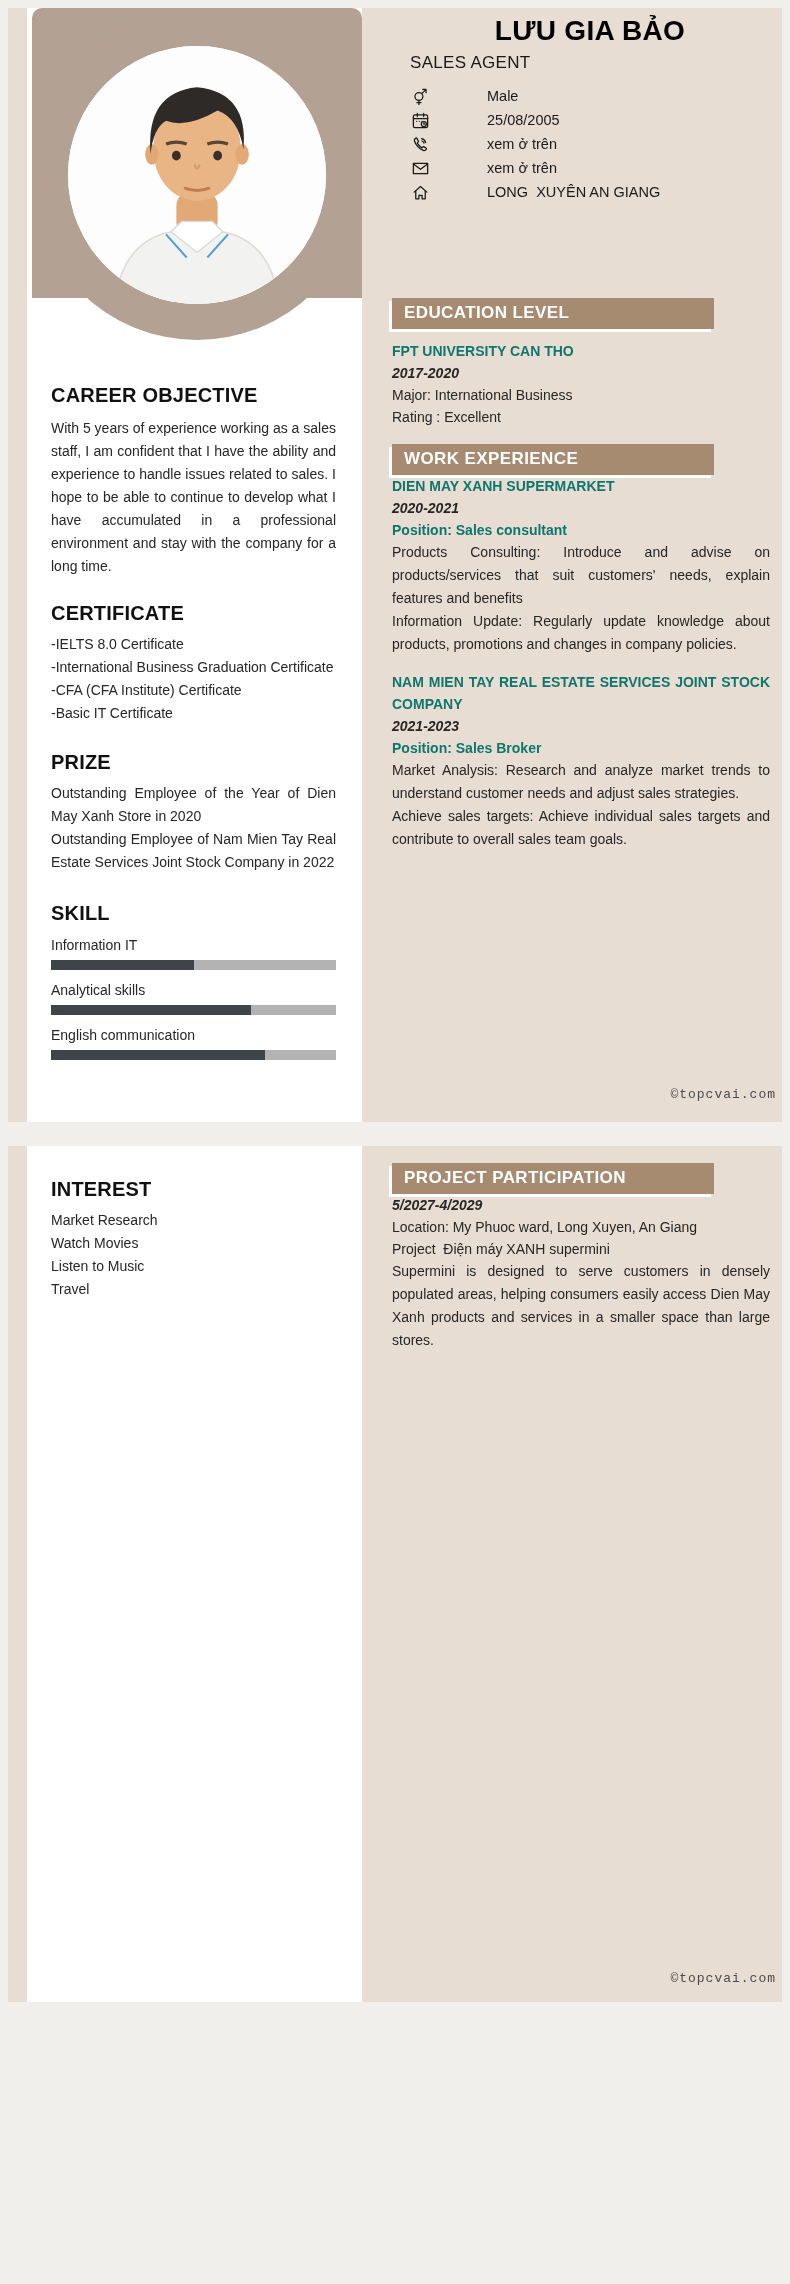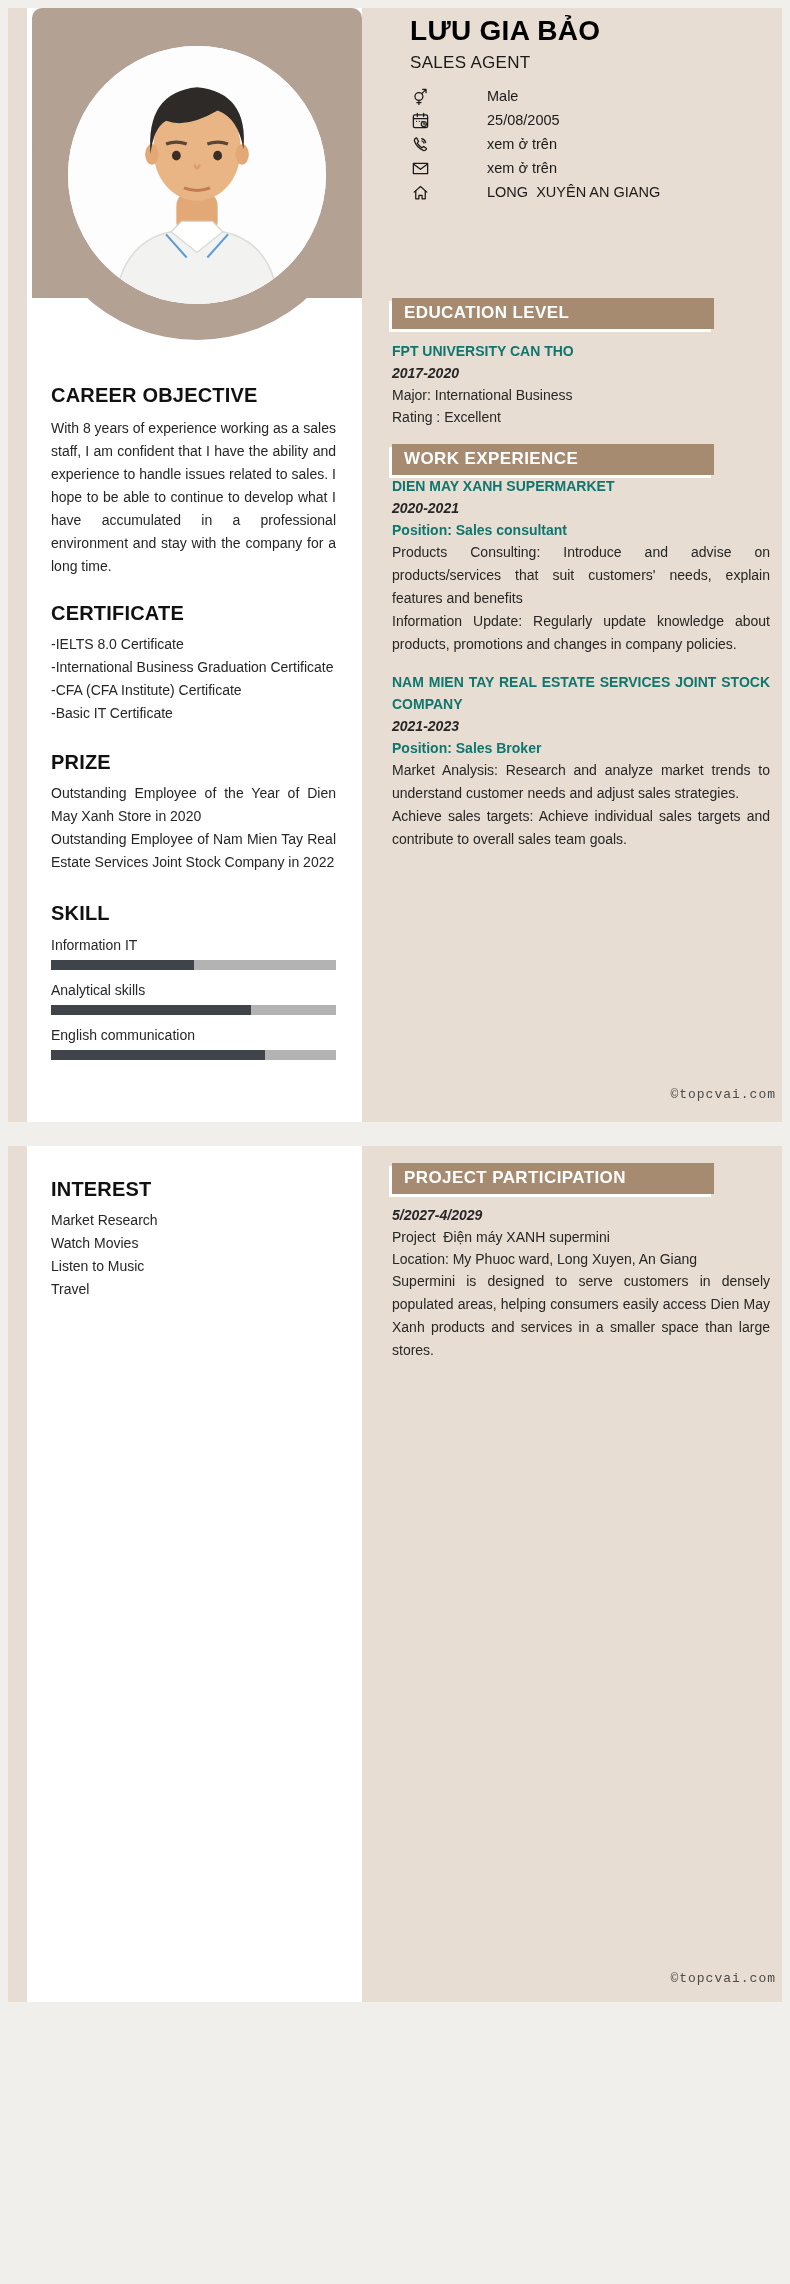--- a/index.html
+++ b/index.html
@@ -38,21 +38,21 @@
   .prize-item{margin-top:8px;font-size:14px;line-height:23px;text-align:justify;}
   .prize-item + .prize-item{margin-top:0;}
   .skill-head{margin-top:28px;}
   .skill-row{margin-top:12px;}
   .skill-label{font-size:14px;}
   .skill-track{margin-top:7px;width:100%;height:10px;background:var(--skill-track);}
   .skill-fill{height:10px;background:var(--skill-fill);width:var(--w,50%);}
 
   
   .id-block{padding-left:18px;}
-  .name{font-size:28px;font-weight:bold;color:#000;letter-spacing:.3px;line-height:34px;}
+  .name{font-size:28px;font-weight:bold;color:#000;letter-spacing:.3px;line-height:34px;text-align:center;}
   .job-title{margin-top:5px;font-size:17px;letter-spacing:.3px;color:#1a1a1a;}
   .contacts{margin-top:11px;list-style:none;}
   .contact-row{display:flex;align-items:center;height:24px;font-size:14.5px;color:#1a1a1a;gap:42px;}
   .contact-row .cicon{width:20px;height:20px;flex:0 0 auto;margin-right:15px;display:flex;align-items:center;justify-content:center;}
   .cicon svg{width:19px;height:19px;stroke:#1a1a1a;fill:none;stroke-width:1.6;stroke-linecap:round;stroke-linejoin:round;}
   .prewrap{white-space:pre-wrap;}
 
   .section-bar{width:322px;background:var(--bar);color:#ffffff;font-size:17px;font-weight:bold;letter-spacing:.4px;padding:5px 12px 6px 12px;box-shadow:-3px 3px 0 0 #ffffff;}
   .edu-bar{margin-top:94px;}
   .work-bar{margin-top:16px;}
@@ -60,21 +60,21 @@
 
   .line{font-size:14px;line-height:22px;}
   .b{font-weight:bold;color:#0f766e;}
   .i{font-style:italic;font-weight:bold;}
   .edu-body{margin-top:11px;}
   .job{}
   .job + .job{margin-top:15px;}
   .detail{font-size:14px;line-height:23px;text-align:justify;}
 
   .interest-head{margin-top:32px;}
-  .proj-body{margin-top:10px;}
+  .proj-body{}
   .watermark{position:absolute;right:6px;font-family:"Liberation Mono","DejaVu Sans Mono",monospace;font-size:13px;color:#4b4b4b;letter-spacing:1px;}
   .wm-1{bottom:20px;}
   .wm-2{bottom:16px;}
 </style>
 </head>
 <body>
 
 <div class="canvas">
 
   <div class="page page-1">
@@ -101,21 +101,21 @@
               <ellipse cx="58" cy="42.5" rx="1.7" ry="1.9" fill="#3a2e26"></ellipse>
               <path d="M49 46 Q50 49 51 46" stroke="#d99d6d" stroke-width="1" fill="none"></path>
               <path d="M45 55 Q50 57 55 55" stroke="#c27c52" stroke-width="1.2" fill="none"></path>
             </svg>
           </div>
         </div>
       </div>
 
       <div class="left-content">
         <h2 class="side-head career-head">CAREER OBJECTIVE</h2>
-        <p class="para">With 8 years of experience working as a sales staff, I am confident that I have the ability and experience to handle issues related to sales. I hope to be able to continue to develop what I have accumulated in a professional environment and stay with the company for a long time.</p>
+        <p class="para">With 5 years of experience working as a sales staff, I am confident that I have the ability and experience to handle issues related to sales. I hope to be able to continue to develop what I have accumulated in a professional environment and stay with the company for a long time.</p>
 
         <h2 class="side-head cert-head">CERTIFICATE</h2>
         <ul class="plain-list">
           <li>-IELTS 8.0 Certificate</li>
           <li>-International Business Graduation Certificate</li>
           <li>-CFA (CFA Institute) Certificate</li>
           <li>-Basic IT Certificate</li>
         </ul>
 
         <h2 class="side-head prize-head">PRIZE</h2>
@@ -239,22 +239,22 @@
           <li>Listen to Music</li>
           <li>Travel</li>
         </ul>
       </div>
     </div>
 
     <div class="right-col">
       <div class="section-bar proj-bar">PROJECT PARTICIPATION</div>
       <div class="proj-body">
         <div class="line i">5/2027-4/2029</div>
+        <div class="line">Location: My Phuoc ward, Long Xuyen, An Giang</div>
         <div class="line prewrap">Project  Điện máy XANH supermini</div>
-        <div class="line">Location: My Phuoc ward, Long Xuyen, An Giang</div>
         <p class="detail">Supermini is designed to serve customers in densely populated areas, helping consumers easily access Dien May Xanh products and services in a smaller space than large stores.</p>
       </div>
     </div>
 
     <div class="watermark wm-2">©topcvai.com</div>
   </div>
 
 </div>
 
 </body></html>

